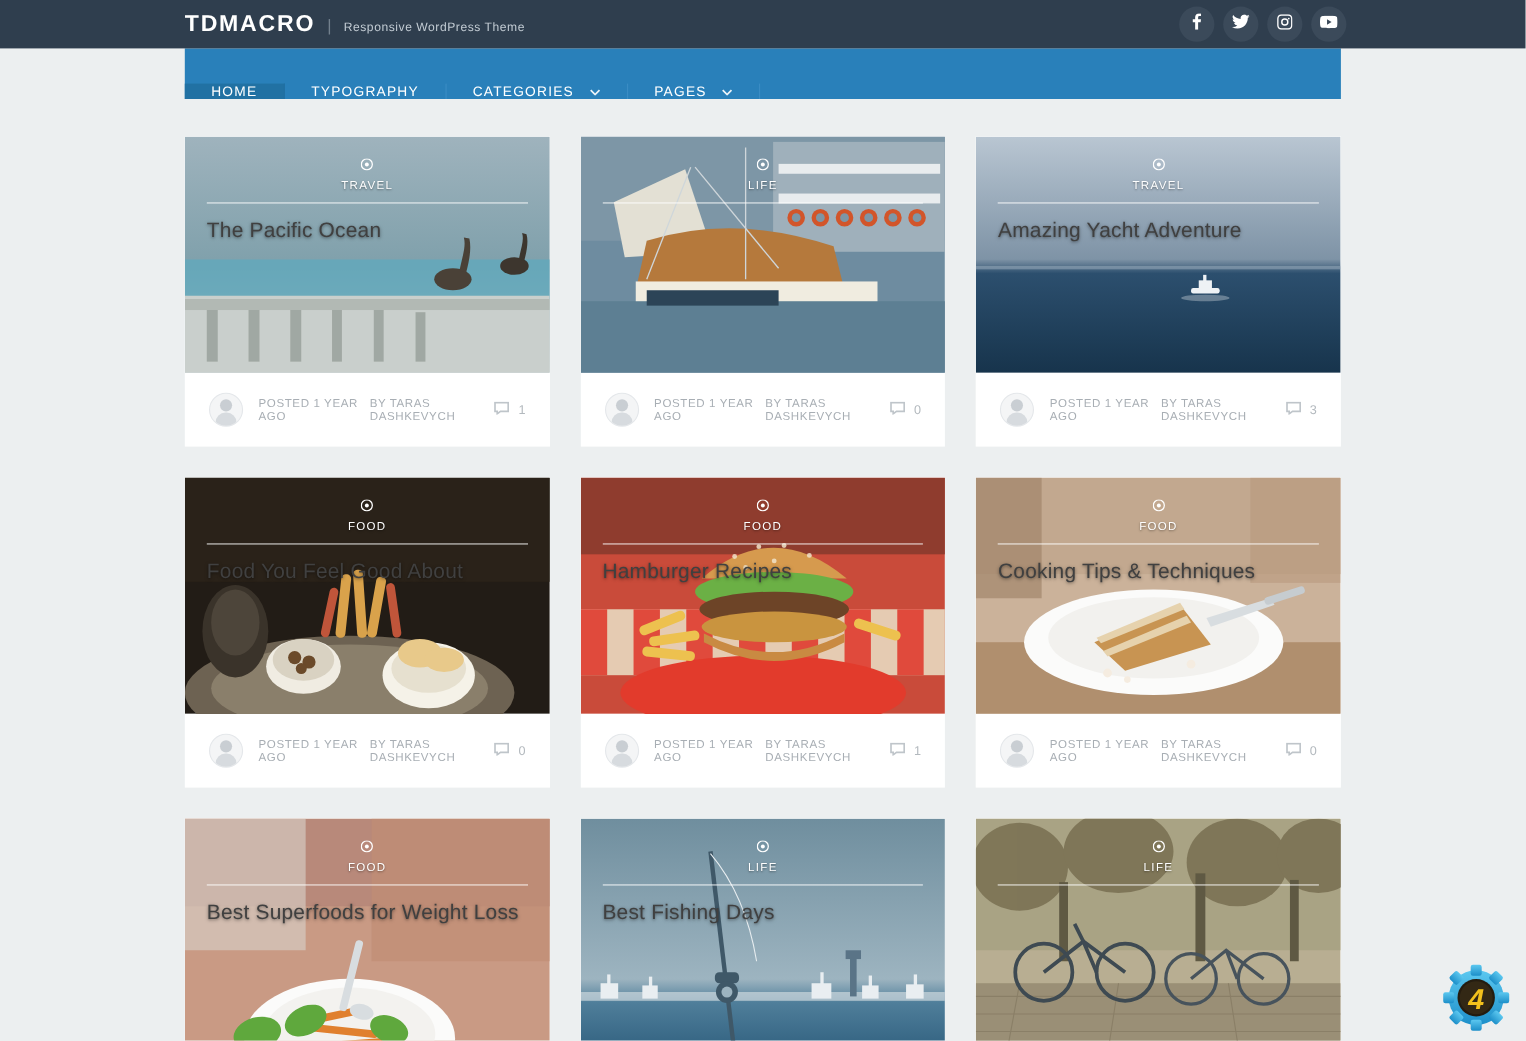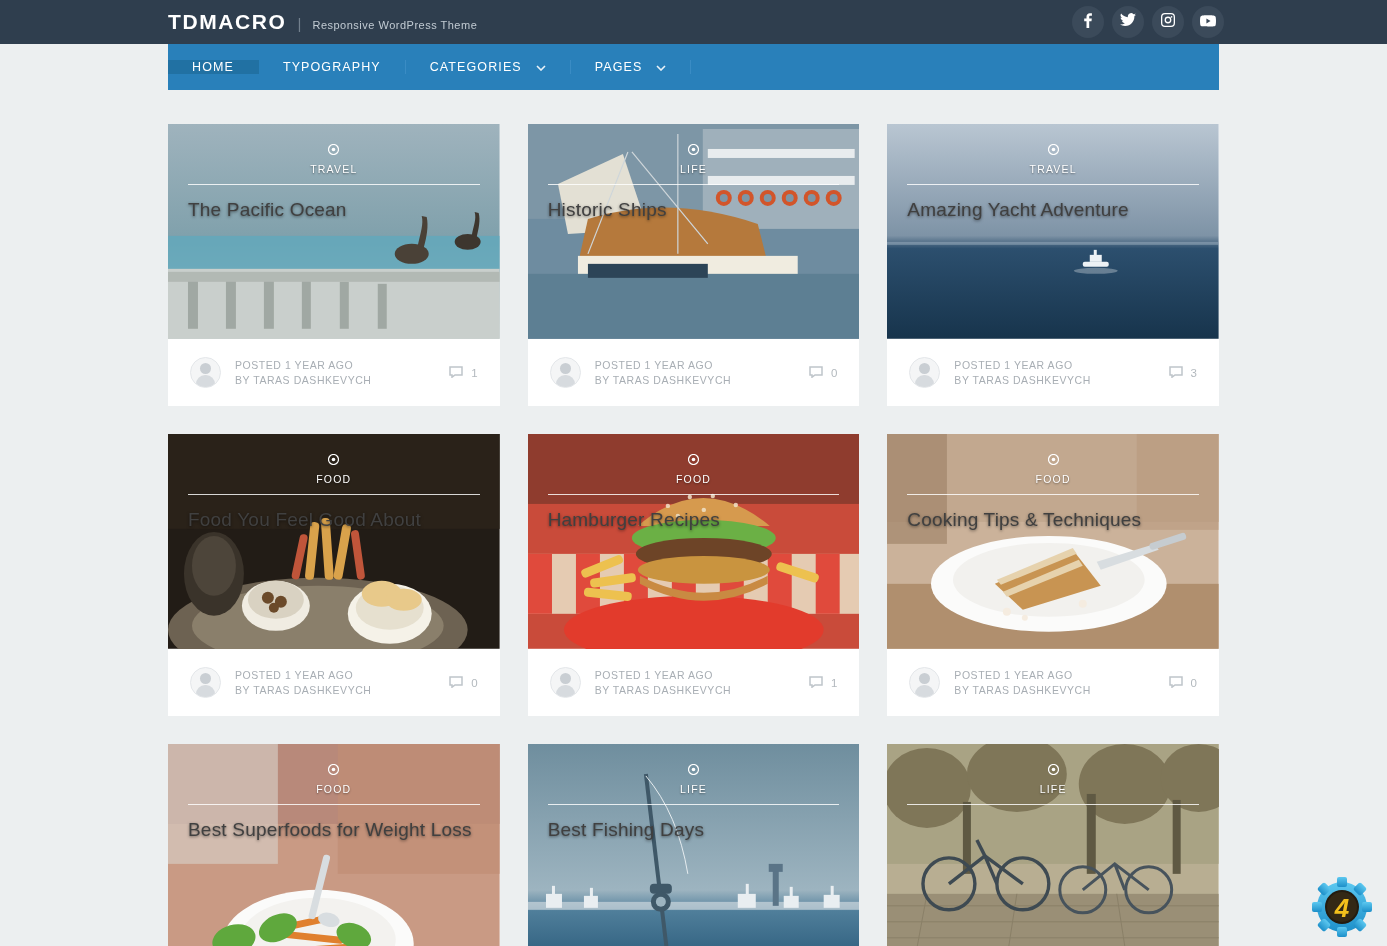--- a/index.html
+++ b/index.html
@@ -57,21 +57,21 @@
     cursor: pointer;
   }
   .social-btn svg { fill: #ffffff; }
 
   
   .main-nav {
     margin: 0 168px;
     height: 46px;
     background: #2980ba;
     display: flex;
-    align-items: center;
+    align-items: flex-end;
   }
   .nav-item {
     display: flex;
     align-items: center;
     gap: 14px;
     padding: 0 24px;
     color: #ffffff;
     font-size: 12.5px;
     letter-spacing: 1.1px;
     font-weight: 500;
@@ -170,21 +170,20 @@
     top: 17px;
     width: 19px;
     height: 16px;
     margin-left: -9.5px;
     border-radius: 9px 9px 0 0;
     background: #d7dbdf;
   }
   .meta-text {
     margin-left: 14px;
     display: flex;
-    flex-direction: column;
     gap: 3px;
   }
   .meta-line {
     color: #a8aeb4;
     font-size: 10.5px;
     letter-spacing: .55px;
   }
   .comment-box {
     margin-left: auto;
     display: flex;
@@ -374,21 +373,20 @@
         <div class="cat-row">
           <span class="cat-icon">
             <svg width="11" height="11" viewBox="0 0 11 11">
                 <circle cx="5.5" cy="5.5" r="5" fill="none" stroke="#fff" stroke-width="1.2"></circle>
                 <circle cx="5.5" cy="5.5" r="1.8" fill="#fff"></circle>
               </svg>
           </span>
           <span class="cat-label">LIFE</span>
         </div>
         <div class="cat-rule"></div>
-        <h2 class="card-title">Historic Ships</h2>
       </div>
     </div>
     <div class="card-footer">
       <div class="avatar"></div>
       <div class="meta-text">
         <span class="meta-line">POSTED 1 YEAR AGO</span>
         <span class="meta-line">BY TARAS DASHKEVYCH</span>
       </div>
       <div class="comment-box">
         <span>

